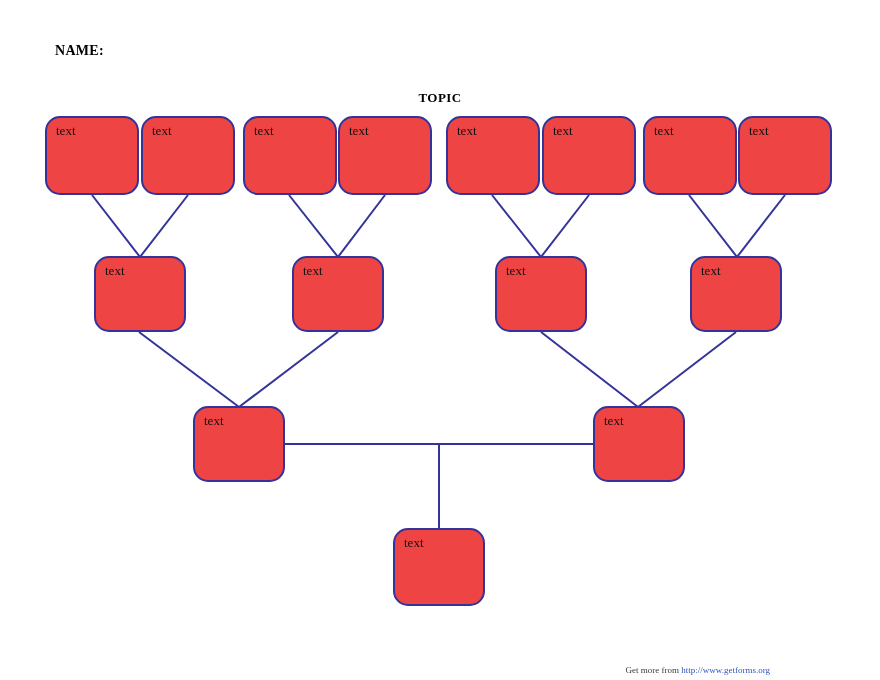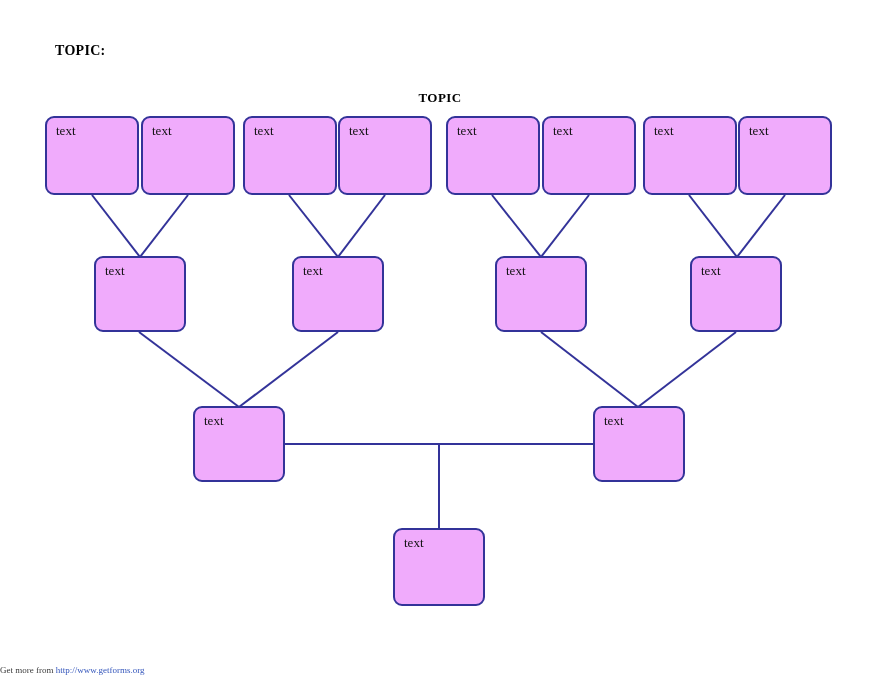--- a/index.html
+++ b/index.html
@@ -50,56 +50,56 @@
     top: 0;
     width: 880px;
     height: 680px;
     pointer-events: none;
   }
   
   .node {
     position: absolute;
     box-sizing: border-box;
     border: 2px solid #333399;
-    border-radius: 9px;
-    background: #f0abfc;
+    border-radius: 15px;
+    background: #ef4444;
     z-index: 2;
   }
   .node .node-text {
     position: absolute;
     left: 9px;
     top: 5px;
     font-size: 13px;
     line-height: 16px;
     color: #111111;
     font-family: "Liberation Serif", "DejaVu Serif", serif;
     white-space: nowrap;
   }
   
   #footer {
     position: absolute;
-    left: 0;
+    left: 8px;
     top: 665px;
     width: 762px;
-    text-align: left;
+    text-align: right;
     font-size: 9px;
     font-family: "Liberation Serif", "DejaVu Serif", serif;
   }
   #footer .footer-prefix { color: #3b3b3b; }
   #footer .footer-link {
     color: #3355bb;
     text-decoration: none;
   }
 </style>
 </head>
 <body>
 
 <div id="page">
 
-  <div id="name-label">TOPIC:</div>
+  <div id="name-label">NAME:</div>
   <div id="topic-label">TOPIC</div>
 
   <svg id="connectors" viewBox="0 0 880 680" width="880" height="680" xmlns="http://www.w3.org/2000/svg">
     <g stroke="#333399" stroke-width="2" fill="none" stroke-linecap="butt">
 
       <line x1="92" y1="195" x2="140" y2="257"></line>
       <line x1="188" y1="195" x2="140" y2="257"></line>
 
       <line x1="289" y1="195" x2="338" y2="257"></line>
       <line x1="385" y1="195" x2="338" y2="257"></line>

